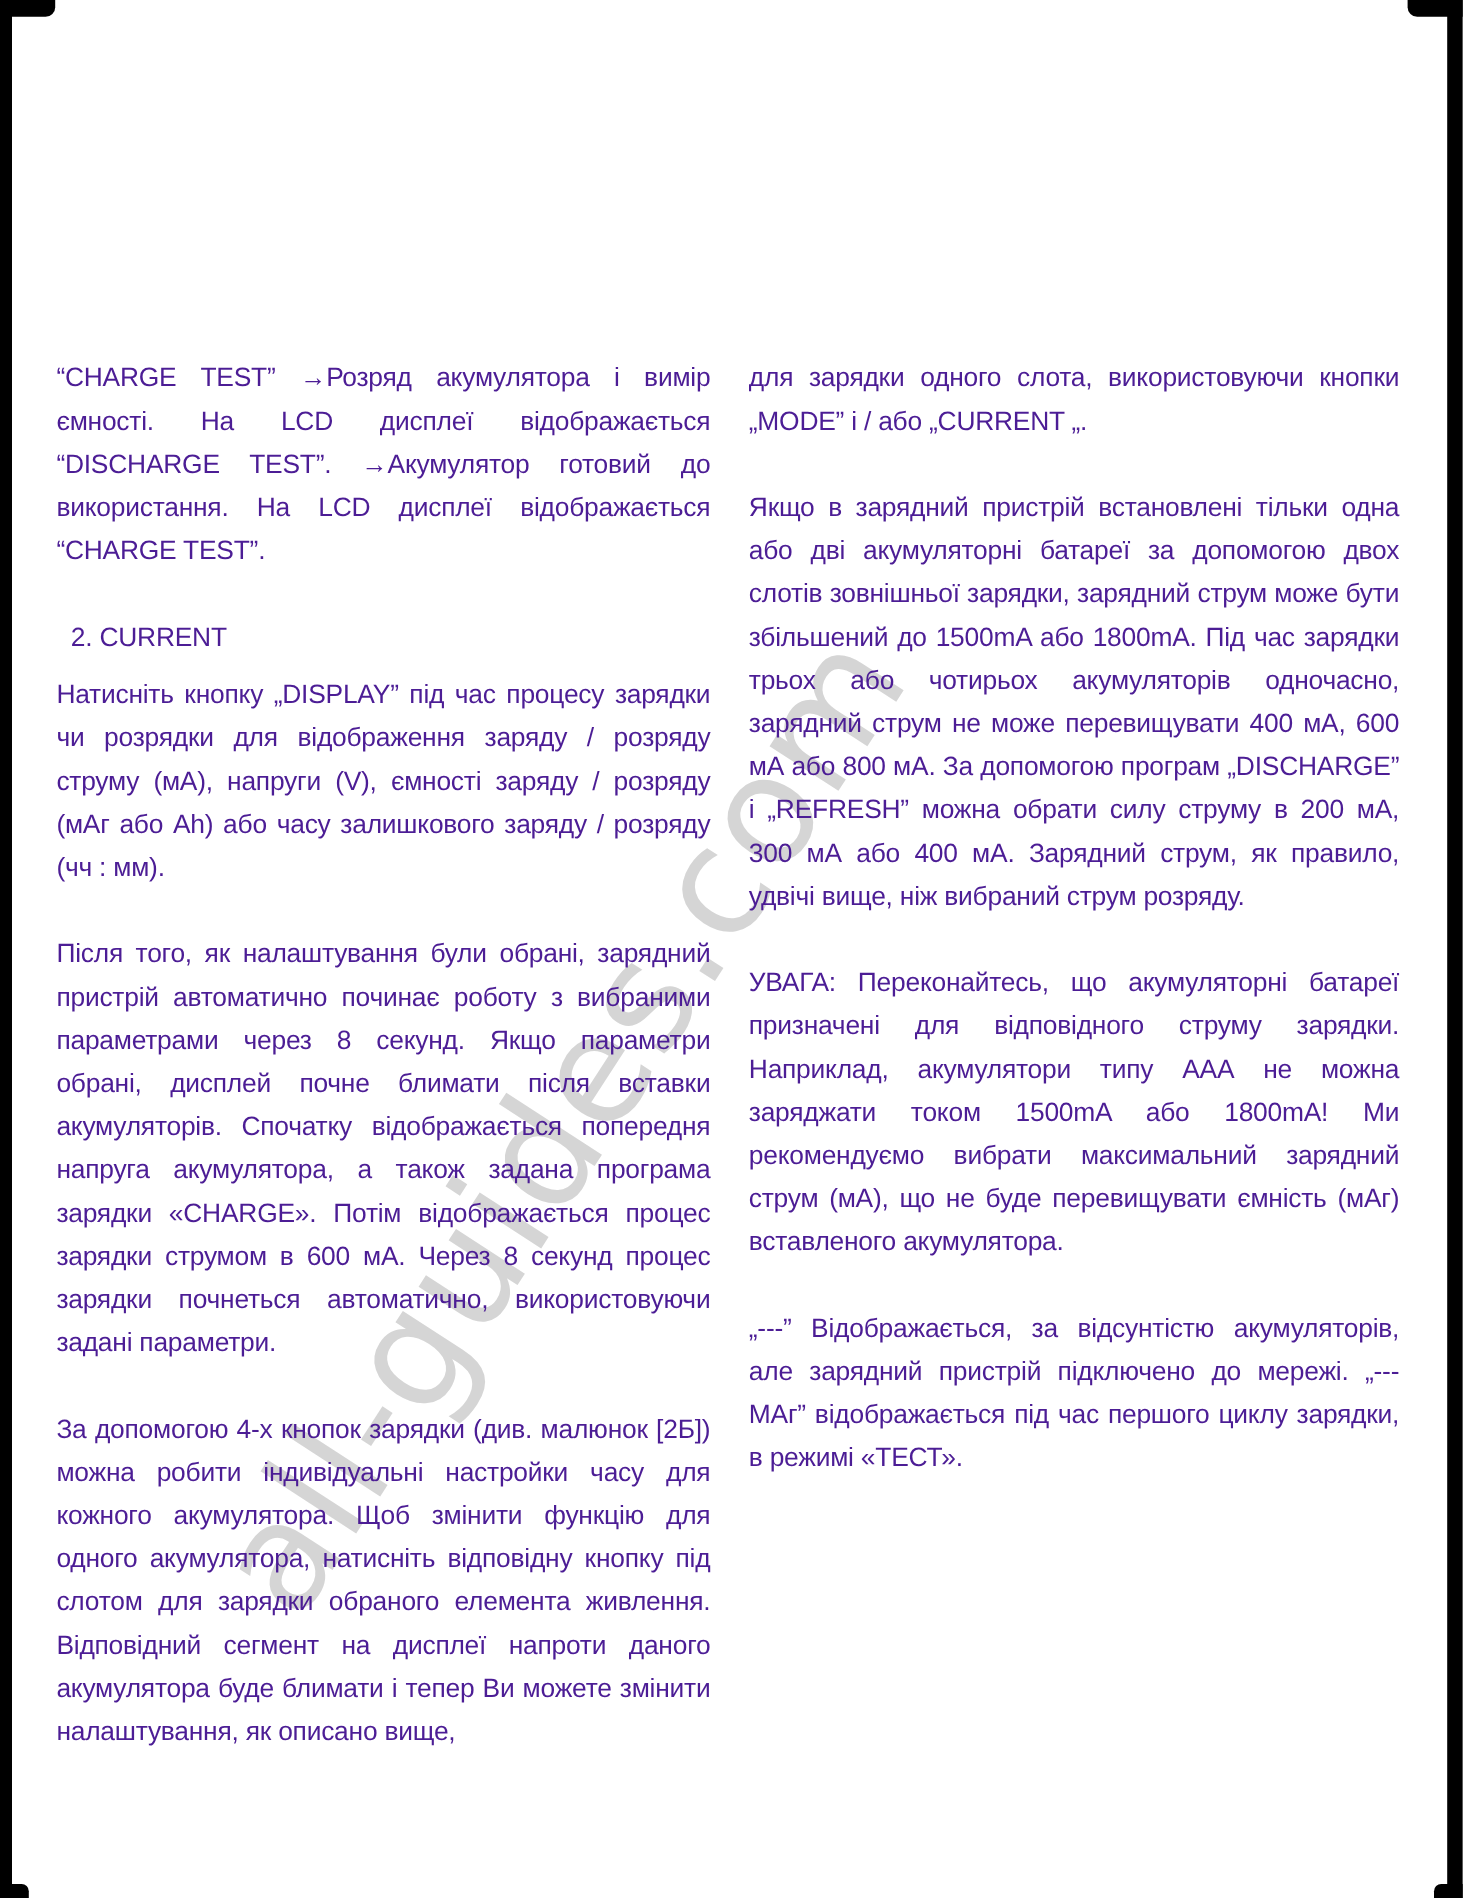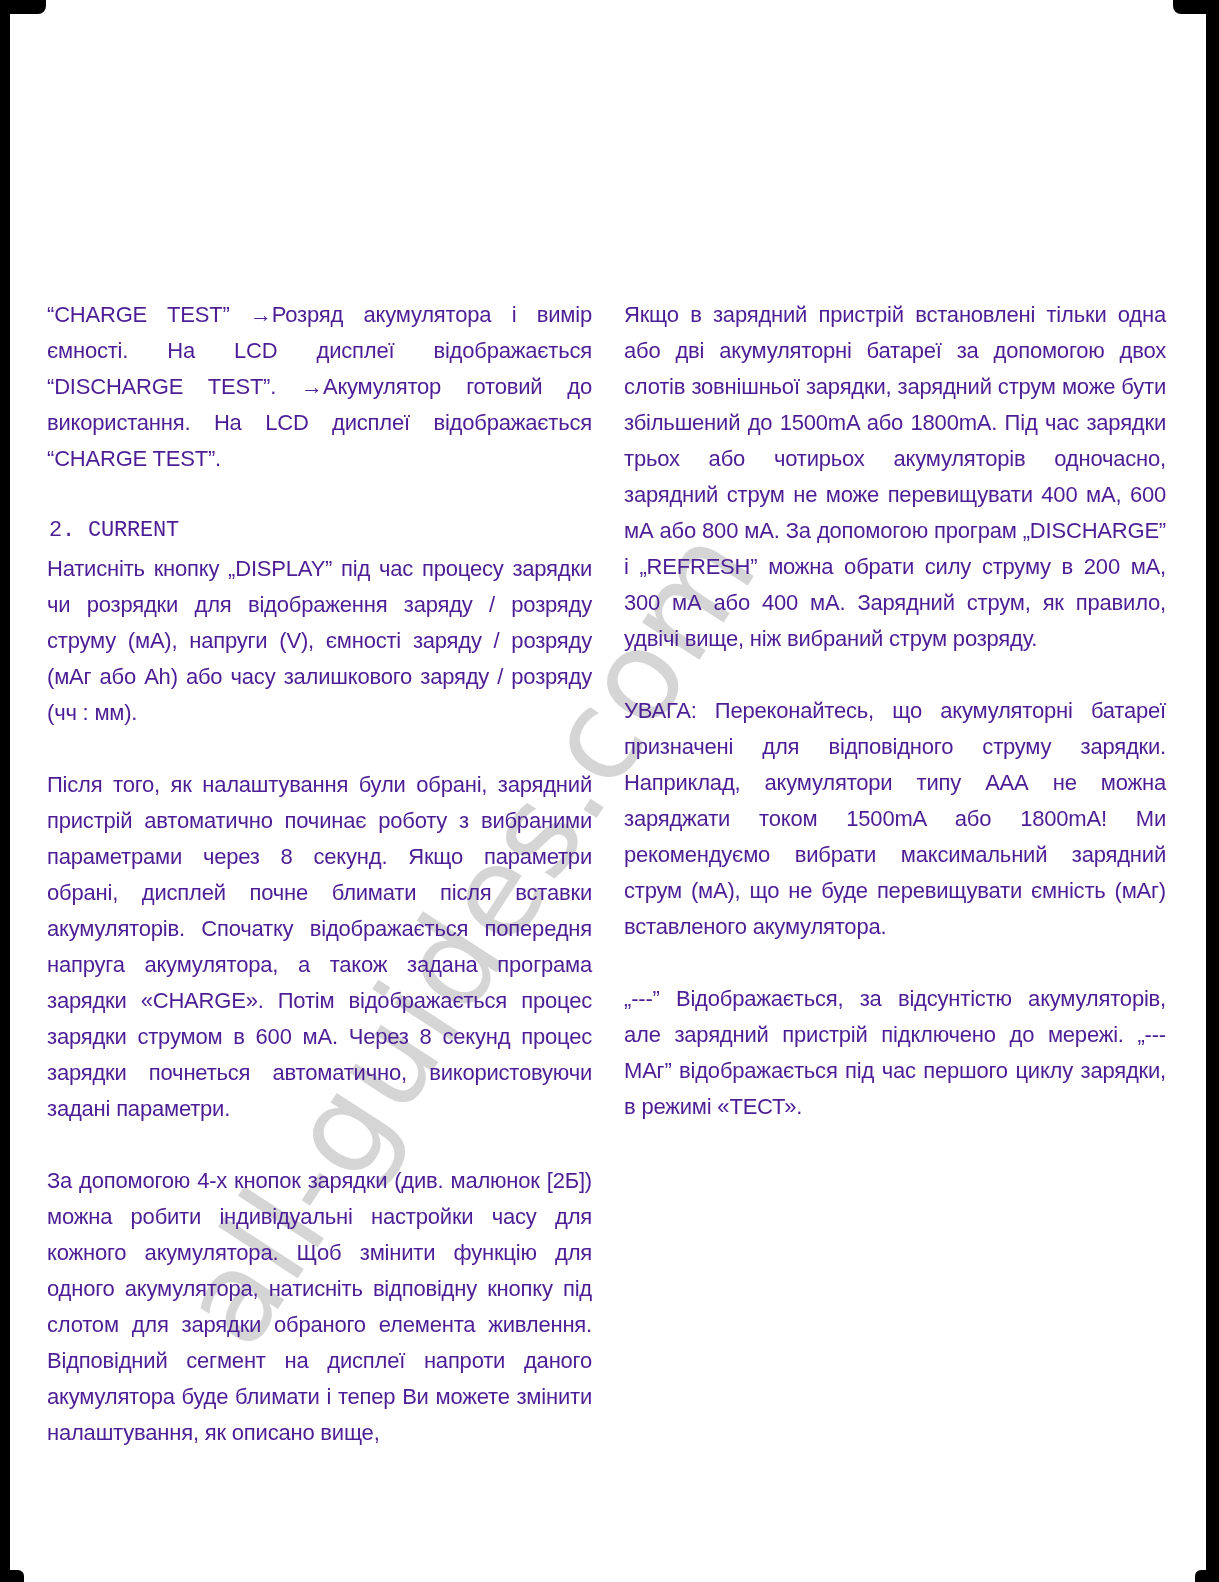--- a/index.html
+++ b/index.html
@@ -76,23 +76,22 @@
     text-align: justify;
   }
   .col-left  { left: 47px;  width: 545px; }
   .col-right { left: 624px; width: 542px; }
 
   .blk {
     margin: 0 0 36px 0;
     padding: 0;
   }
   .blk.h {
-    margin: 2px;               
+    margin: 12px;               
     font-weight: normal;
-    font-family: Liberation Mono, monospace;
   }
   .blk.tight {
     margin: 0;               
   }
 </style>
 </head>
 <body>
 
 <div class="page">
 
@@ -109,19 +108,20 @@
 
     <div class="col col-left">
       <p class="blk">“CHARGE TEST” →Розряд акумулятора і вимір ємності. На LCD дисплеї відображається “DISCHARGE TEST”. →Акумулятор готовий до використання. На  LCD дисплеї відображається “CHARGE TEST”.</p>
       <div class="blk h">2. CURRENT</div>
       <p class="blk">Натисніть кнопку „DISPLAY” під час процесу зарядки чи розрядки для відображення заряду / розряду струму (мА), напруги (V), ємності заряду / розряду (мАг або Ah) або часу залишкового заряду / розряду (чч : мм).</p>
       <p class="blk">Після того, як налаштування були обрані, зарядний пристрій автоматично починає роботу з вибраними параметрами через 8 секунд. Якщо параметри обрані,  дисплей почне  блимати після вставки акумуляторів. Спочатку відображається попередня напруга акумулятора, а також задана програма  зарядки «CHARGE». Потім відображається процес зарядки струмом в 600 мА. Через 8 секунд процес зарядки почнеться автоматично, використовуючи задані параметри.</p>
       <p class="blk tight">За допомогою 4-х кнопок зарядки  (див. малюнок [2Б]) можна робити індивідуальні настройки часу для кожного акумулятора. Щоб змінити функцію для одного акумулятора, натисніть відповідну кнопку під слотом для зарядки обраного елемента живлення. Відповідний сегмент на дисплеї напроти даного акумулятора буде блимати і тепер Ви можете змінити налаштування, як описано вище,</p>
     </div>
 
     <div class="col col-right">
+      <p class="blk">для зарядки одного слота, використовуючи кнопки „MODE” і / або „CURRENT „.</p>
       <p class="blk">Якщо в зарядний пристрій встановлені тільки одна або дві акумуляторні батареї за допомогою двох слотів зовнішньої зарядки, зарядний струм може бути збільшений до 1500mA або 1800mA. Під час зарядки трьох або чотирьох акумуляторів одночасно, зарядний струм не може перевищувати 400 мА, 600 мА або 800 мА. За допомогою програм „DISCHARGE” і „REFRESH” можна обрати силу струму в 200 мА, 300 мА або 400 мА. Зарядний струм, як правило, удвічі вище, ніж вибраний струм розряду.</p>
       <p class="blk">УВАГА: Переконайтесь, що акумуляторні батареї призначені для відповідного струму зарядки. Наприклад, акумулятори типу ААА не можна заряджати током 1500mA або 1800mA! Ми рекомендуємо вибрати максимальний зарядний струм (мА),  що не буде перевищувати ємність (мАг) вставленого акумулятора.</p>
       <p class="blk tight">„---” Відображається, за відсунтістю акумуляторів, але зарядний пристрій підключено до мережі. „--- МАг” відображається під час першого циклу зарядки, в режимі «ТЕСТ».</p>
     </div>
 
   </div>
 </div>
 
 </body></html>

